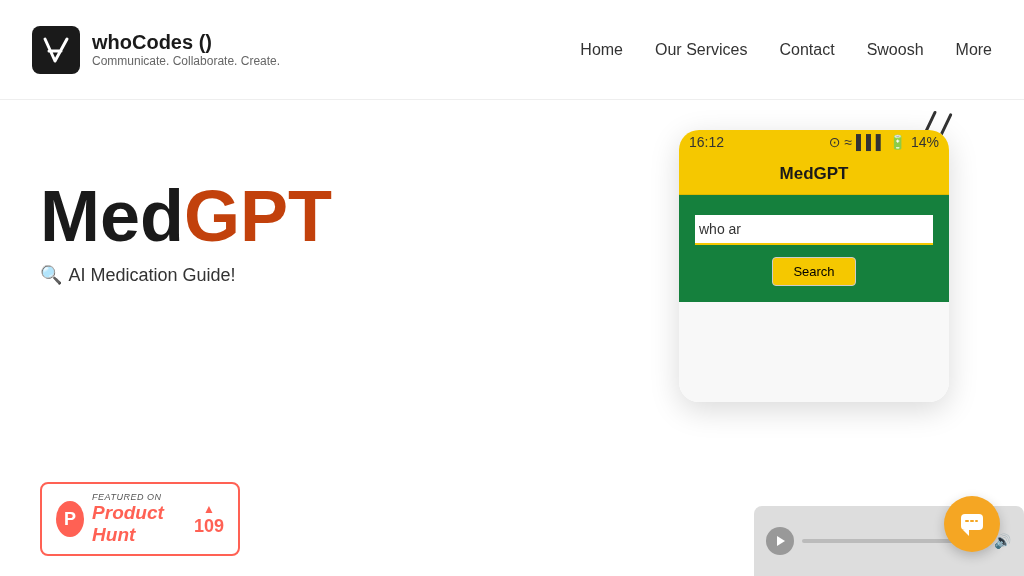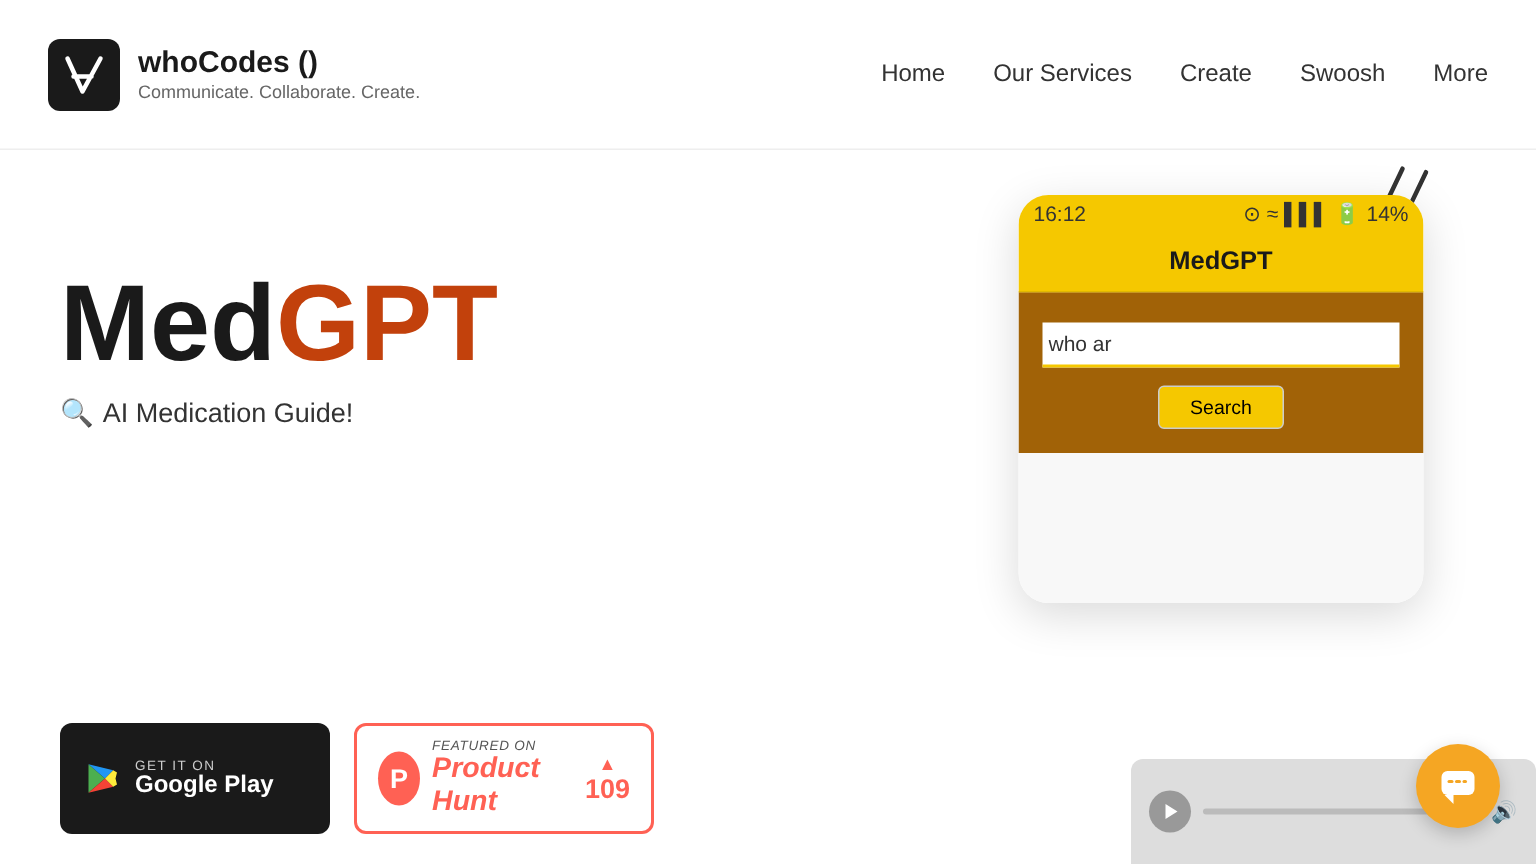--- a/index.html
+++ b/index.html
@@ -217,21 +217,21 @@
       background: #f5c800;
       text-align: center;
       font-size: 17px;
       font-weight: 700;
       color: #1a1a1a;
       padding: 10px;
       border-bottom: 1px solid #e0b800;
     }
     .phone-search-area {
       padding: 20px 16px 16px;
-      background: #a16207;
+      background: #15803d;
     }
     .phone-input {
       width: 100%;
       border: none;
       border-bottom: 2px solid #f5c800;
       padding: 6px 4px;
       font-size: 14px;
       outline: none;
       color: #333;
     }
@@ -326,21 +326,21 @@
       </svg>
     </div>
     <div class="logo-text-area">
       <span class="logo-title">whoCodes ()</span>
       <span class="logo-subtitle">Communicate. Collaborate. Create.</span>
     </div>
   </div>
   <nav class="nav">
     <a class="nav-item">Home</a>
     <a class="nav-item">Our Services</a>
-    <a class="nav-item">Create</a>
+    <a class="nav-item">Contact</a>
     <a class="nav-item">Swoosh</a>
     <a class="nav-item">More</a>
   </nav>
 </header>
 
 <main class="main">
 
   <section class="left-side">
     <div>
       <div class="hero-title">
@@ -348,32 +348,20 @@
           <span class="hero-gpt">GPT</span>
       </div>
       <div class="hero-tagline">
         <span>🔍</span>
         <span>AI Medication Guide!</span>
       </div>
     </div>
 
     <div class="store-buttons">
 
-      <div class="google-play-btn">
-        <svg width="24" height="24" viewBox="0 0 24 24">
-          <path d="M3 2.5L14 12L3 21.5V2.5Z" fill="#4CAF50"></path>
-          <path d="M3 2.5L14 12L19.5 6.5L3 2.5Z" fill="#2196F3"></path>
-          <path d="M3 21.5L14 12L19.5 17.5L3 21.5Z" fill="#F44336"></path>
-          <path d="M14 12L19.5 6.5L22 8L21 12L22 16L19.5 17.5L14 12Z" fill="#FFEB3B"></path>
-        </svg>
-        <div class="gp-text">
-          <span class="gp-get-it">GET IT ON</span>
-          <span class="gp-store">Google Play</span>
-        </div>
-      </div>
 
       <div class="product-hunt-btn">
         <div class="ph-logo">P</div>
         <div class="ph-text">
           <span class="ph-featured">FEATURED ON</span>
           <span class="ph-name">Product Hunt</span>
         </div>
         <div class="ph-count">
           <span class="ph-arrow">▲</span>
           <span>109</span>

